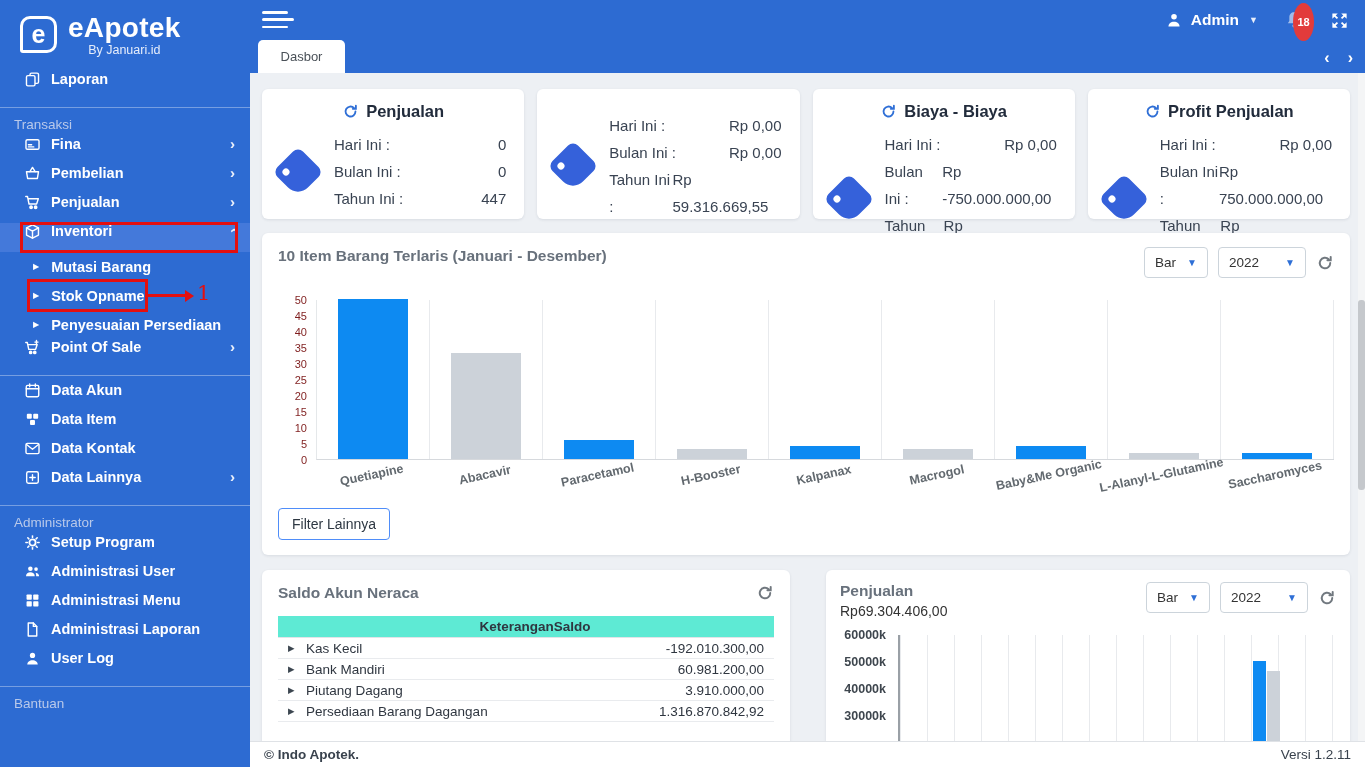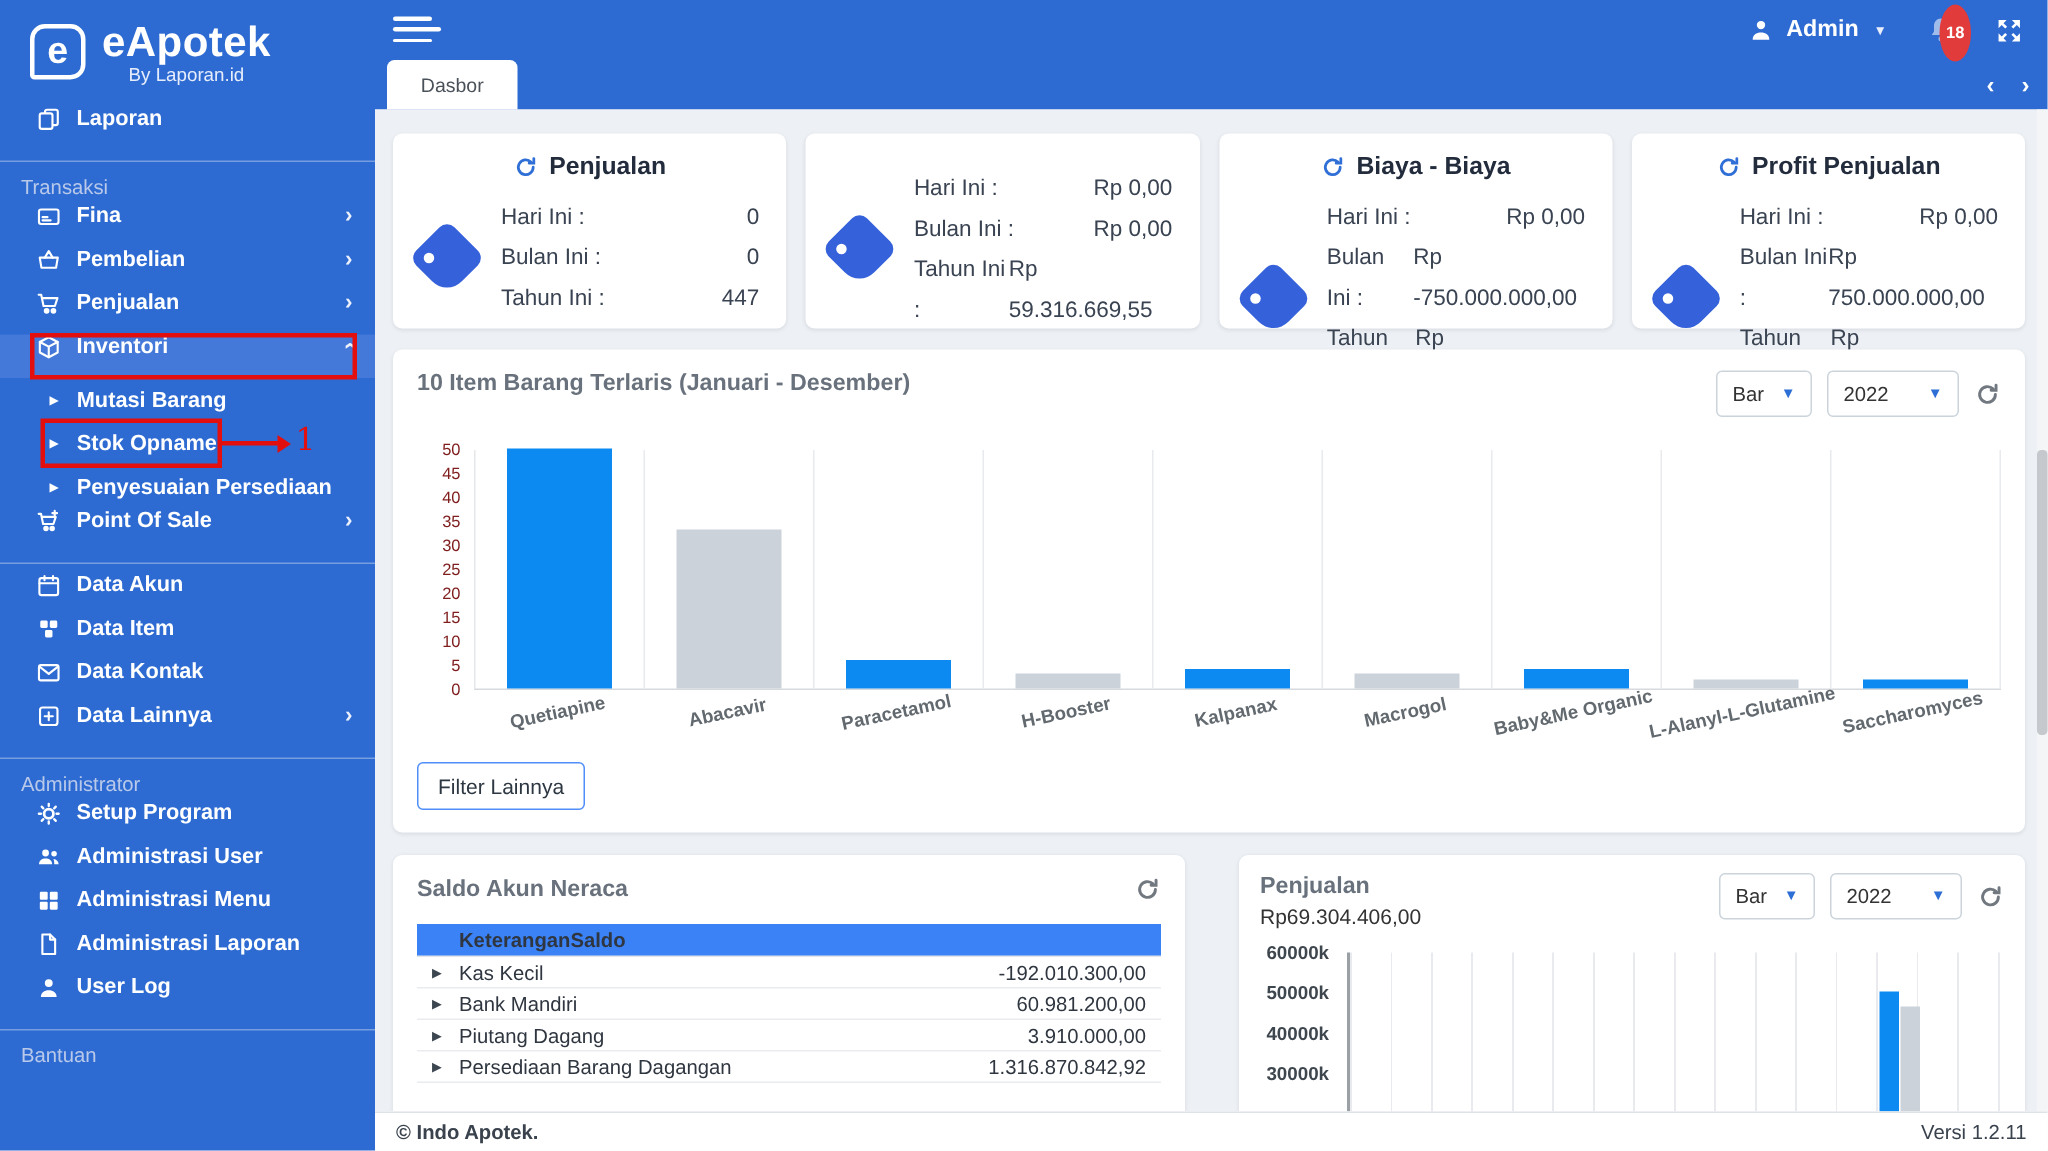--- a/index.html
+++ b/index.html
@@ -93,21 +93,21 @@
   .cell{flex:1;position:relative;border-right:1px solid #e8eaed;display:flex;align-items:flex-end;justify-content:center}
   .bar{width:62%}
   .xlabel{position:absolute;top:100%;left:50%;transform:translateX(-52%) rotate(-12deg);margin-top:9px;font-size:12.5px;font-weight:600;color:#62696f;white-space:nowrap}
   .filter-btn{position:absolute;left:16px;bottom:15px;background:#fff;border:1.5px solid #4f8df9;border-radius:4px;color:#2d3742;font-size:14px;padding:7px 13px;font-family:inherit;cursor:pointer}
 
   
   #bottom-row{display:flex;justify-content:space-between;margin-top:15px}
   .saldo-card{width:528px;height:200px;padding:14px 16px 0;position:relative}
   .mini-card{width:524px;height:200px;padding:12px 14px 0;position:relative}
   .tbl{margin-top:14px;font-size:13.5px;color:#2f3640}
-  .tbl-head{display:flex;justify-content:flex-start;background:#3b82f6;font-weight:700;padding:3px 10px 3px 28px;border-bottom:1px solid #e2e4e8}
+  .tbl-head{display:flex;justify-content:center;background:#5eead4;font-weight:700;padding:3px 10px 3px 28px;border-bottom:1px solid #e2e4e8}
   .tbl-row{display:flex;align-items:center;padding:2.5px 10px;border-bottom:1px solid #e9ebee;cursor:pointer}
   .td-caret{width:18px;font-size:8.5px;color:#3c4650}
   .td-name{flex:1}
   .td-val{text-align:right}
   .mini-head{display:flex;justify-content:space-between;align-items:flex-start}
   .mini-sub{font-size:14px;color:#333;margin-top:3px}
   .mini-chart{display:flex;margin-top:16px}
   .yaxis2{position:relative;width:58px;height:140px}
   .ytick2{position:absolute;right:12px;font-size:12.5px;font-weight:600;color:#3e464e;line-height:15px}
   .plot2{flex:1;height:140px;position:relative;border-left:2px solid #9aa0a6;
@@ -121,21 +121,21 @@
   #footer .left{font-weight:700}
 </style>
 </head>
 <body>
 
 <aside id="sidebar">
   <div class="logo">
     <div class="logo-badge">e</div>
     <div>
       <div class="logo-title">eApotek</div>
-      <div class="logo-sub">By Laporan.id</div>
+      <div class="logo-sub">By Januari.id</div>
     </div>
   </div>
   <nav id="side-menu">
       <div class="side-item">
         <span class="s-icon">
           <svg viewBox="0 0 24 24" fill="none" stroke="currentColor" stroke-width="2" stroke-linejoin="round" stroke-linecap="round">
             <rect x="8.5" y="3" width="12" height="14.5" rx="2"></rect>
             <rect x="3.5" y="6.5" width="12" height="14.5" rx="2" fill="var(--sb)"></rect>
           </svg>
         </span>

